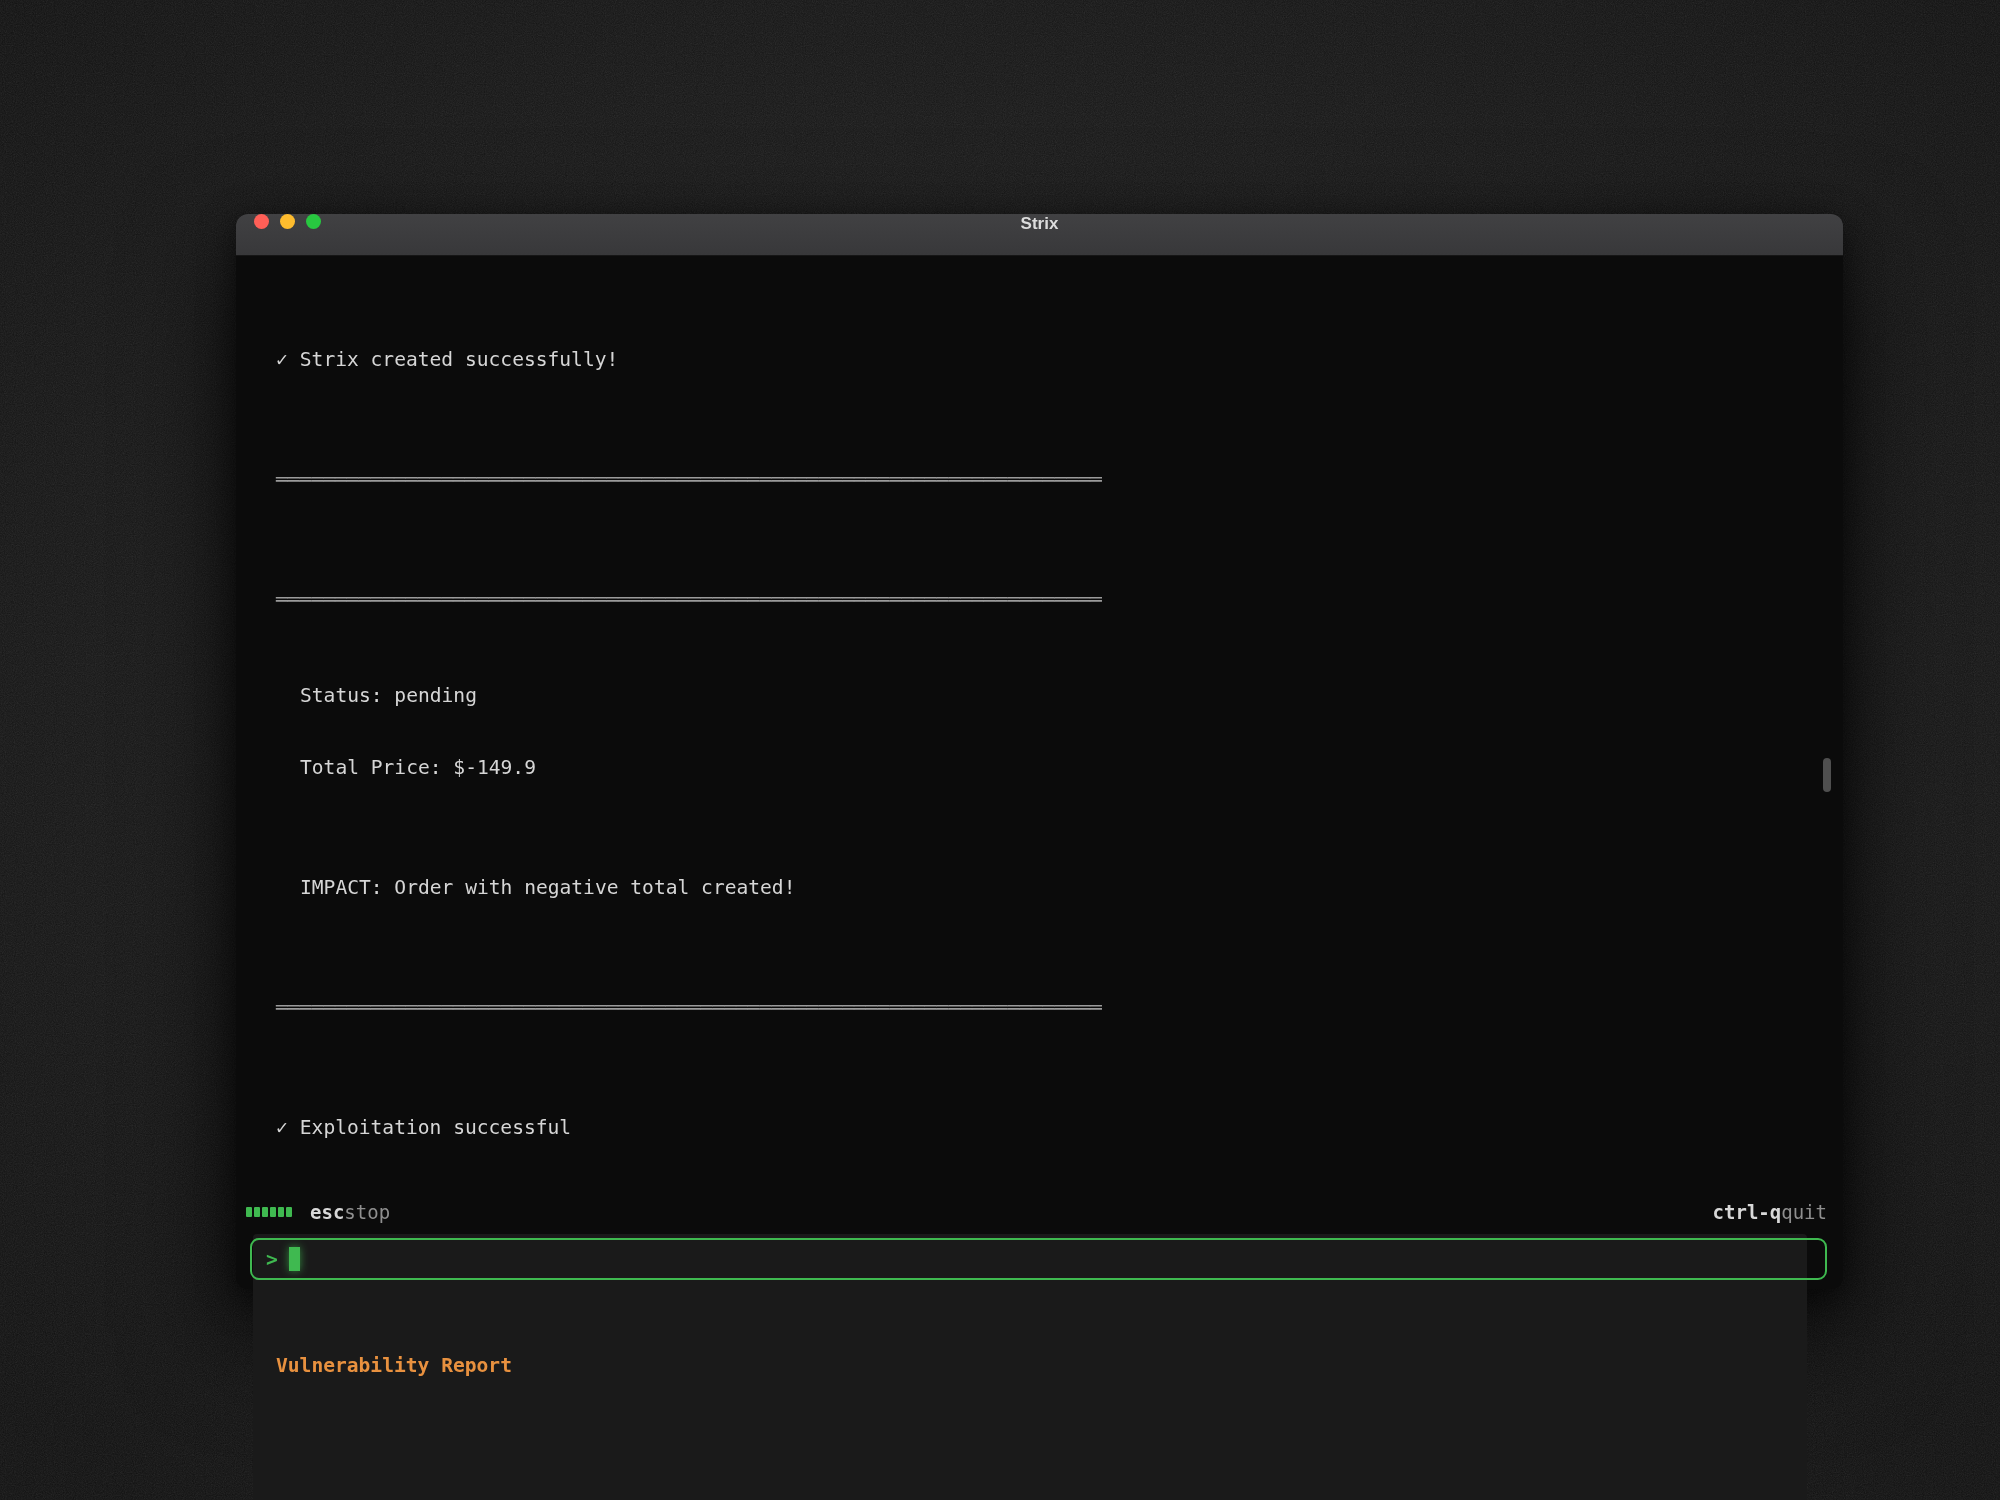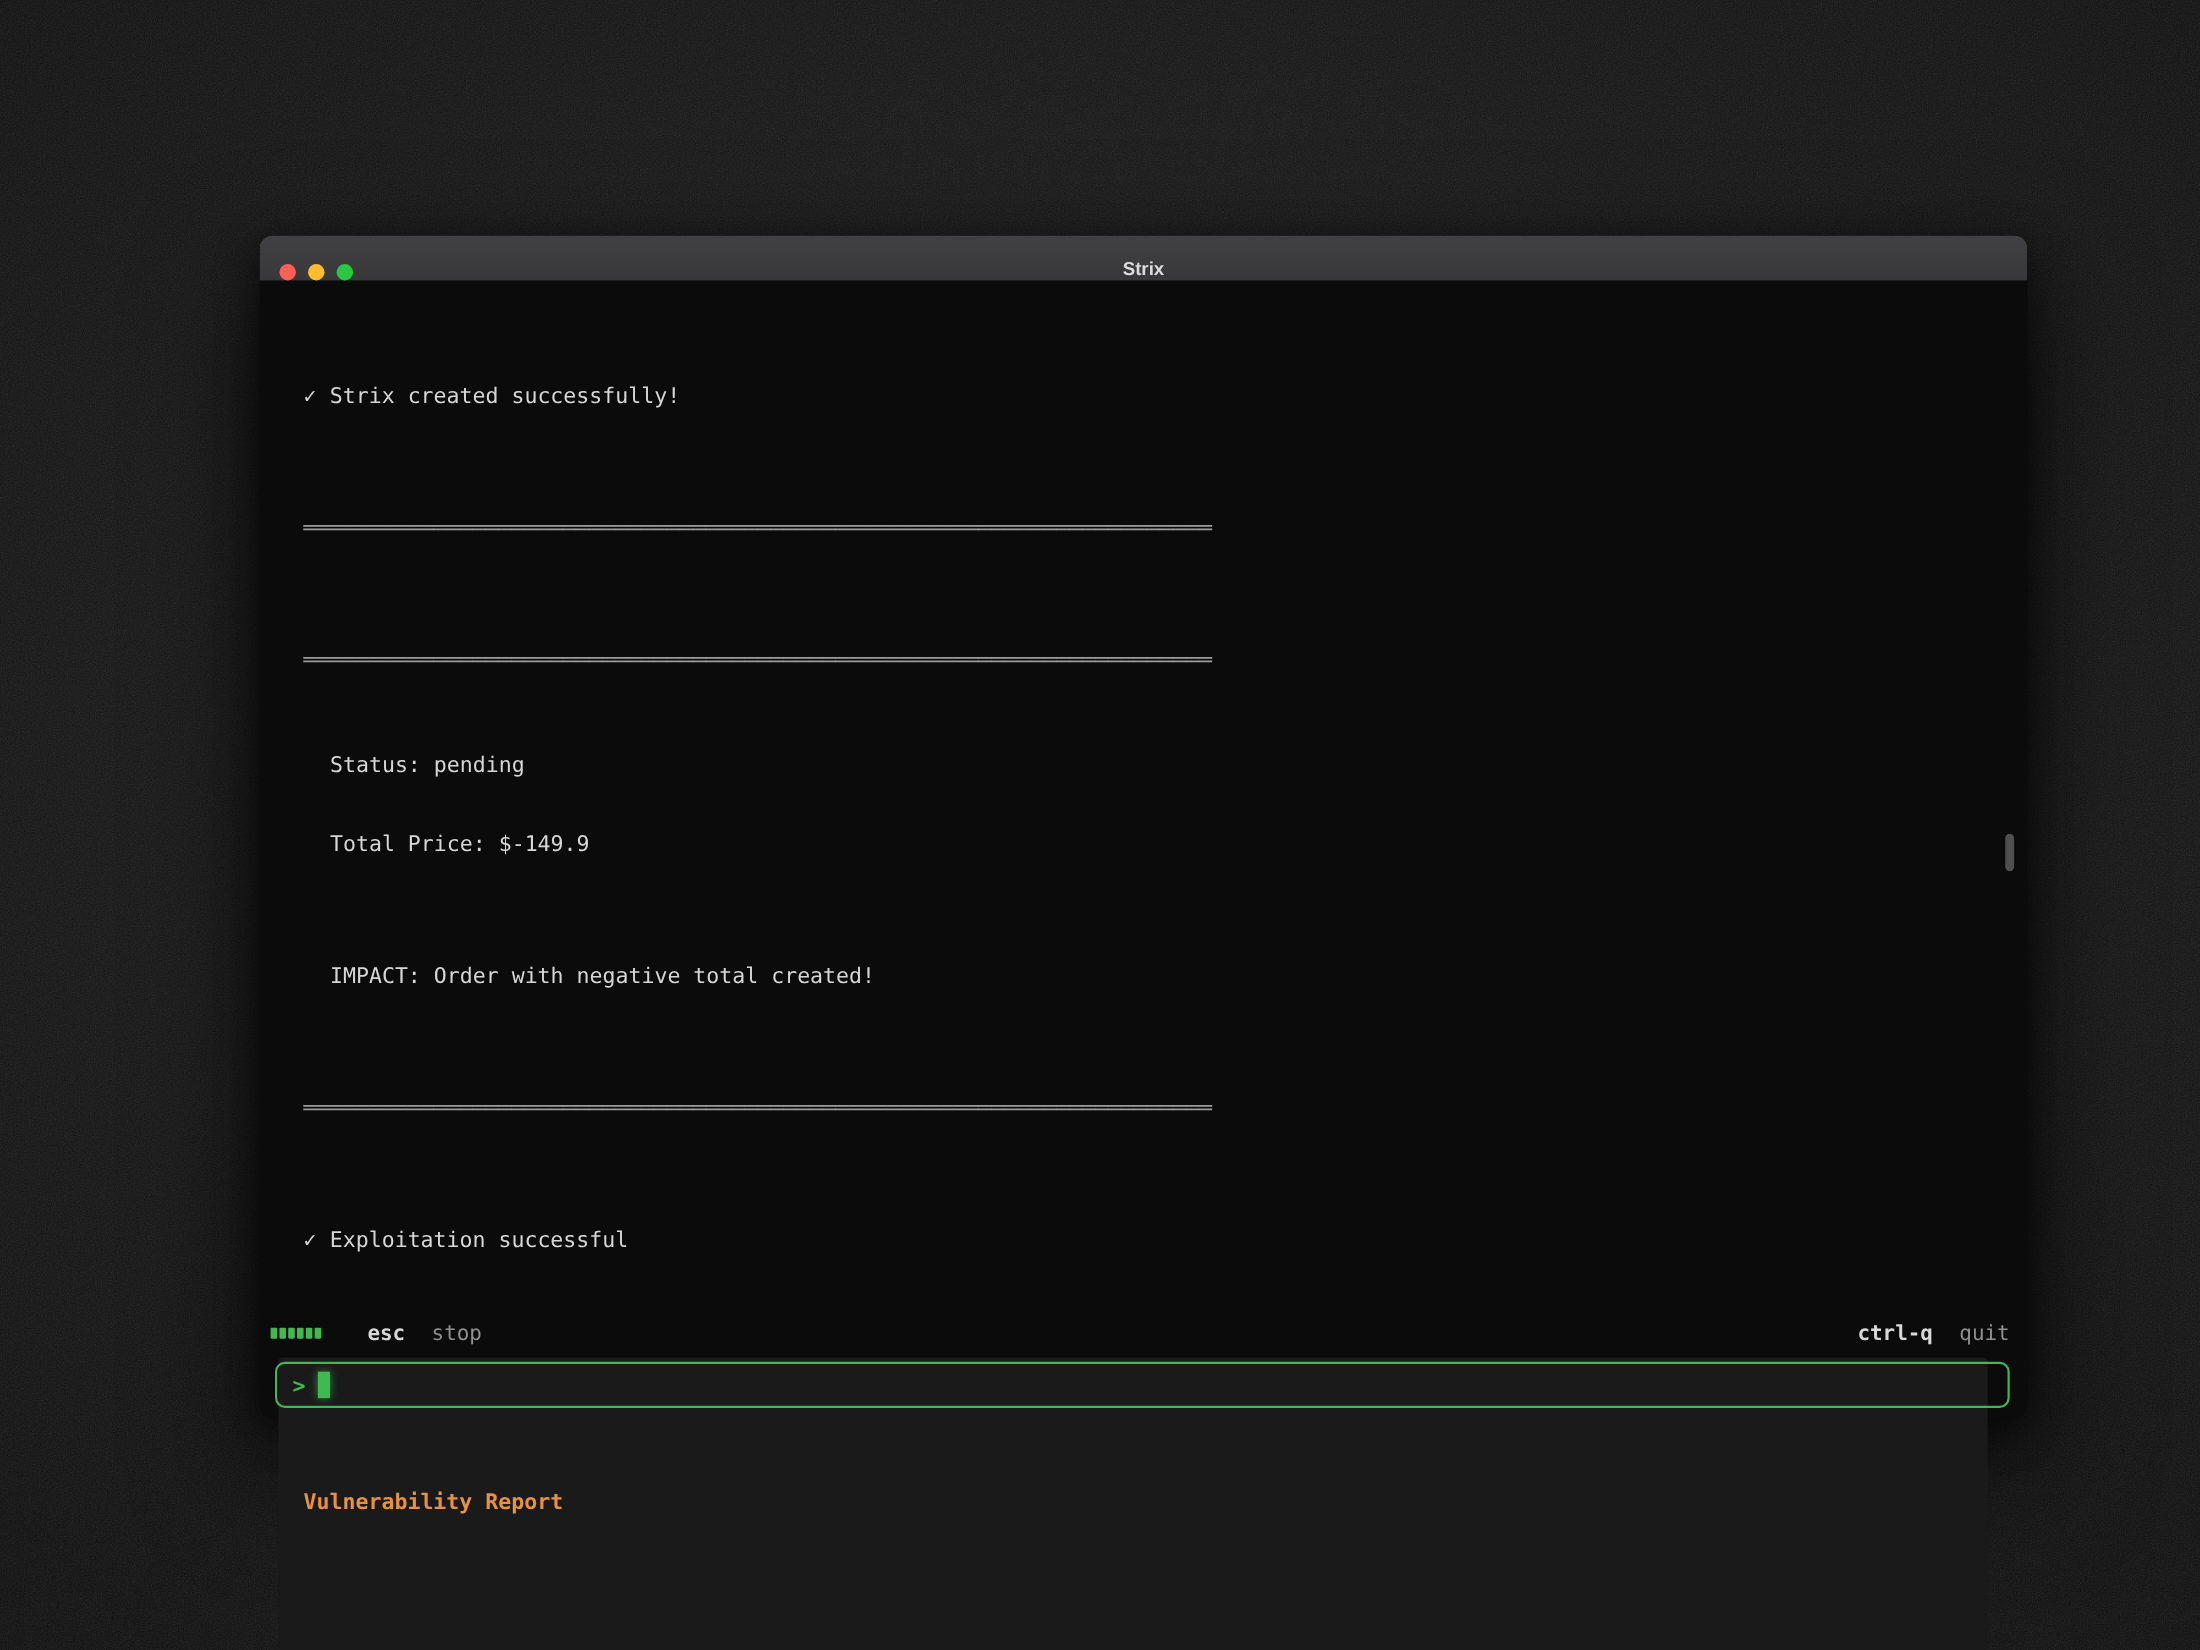--- a/index.html
+++ b/index.html
@@ -15,21 +15,21 @@
     position:absolute; left:236px; top:214px; width:1607px; height:1075px;
     background: var(--window_bg);
     border-radius:12px;
     box-shadow: 0 45px 110px rgba(0,0,0,.75), 0 10px 35px rgba(0,0,0,.6);
   }
   .titlebar {
     position:relative; height:42px;
     background: linear-gradient(#414143, #38383a);
     border-radius:12px 12px 0 0;
     border-bottom:1px solid #161616;
-    display:flex; align-items:flex-end;
+    display:flex; align-items:flex-start;
   }
   .traffic { display:flex; gap:11px; margin-left:18px; }
   .dot { width:15px; height:15px; border-radius:50%; }
   .dot.red    { background:#ff5f57; }
   .dot.yellow { background:#febc2e; }
   .dot.green  { background:#28c840; }
   .title {
     position:absolute; left:0; right:0; text-align:center;
     font-family:"Liberation Sans", sans-serif; font-weight:bold;
     font-size:17px; color:#dcdcdc;
@@ -73,21 +73,21 @@
   .scroll-thumb {
     position:absolute; right:12px; top:544px; width:8px; height:34px;
     background:#4f4f4f; border-radius:4px;
   }
 
   
   .statusbar {
     position:absolute; left:0; right:0; top:986px; height:24px;
     display:flex; align-items:center;
     padding:0 16px 0 10px;
-    font-size:19px; color: var(--text_muted); gap: 24px;
+    font-size:19px; color: var(--text_muted);
   }
   .spinner { display:flex; gap:2px; align-items:center; margin-right:18px; }
   .spinner span { width:6px; height:10px; border-radius:1px; background: var(--accent_green); }
   .key { color:#d8d8d8; font-weight:bold; }
   .action { color: var(--text_muted); margin-left:0; }
   .spacer { flex:1; }
 
   
   .inputbox {
     position:absolute; left:14px; right:16px; top:1024px; height:42px;

